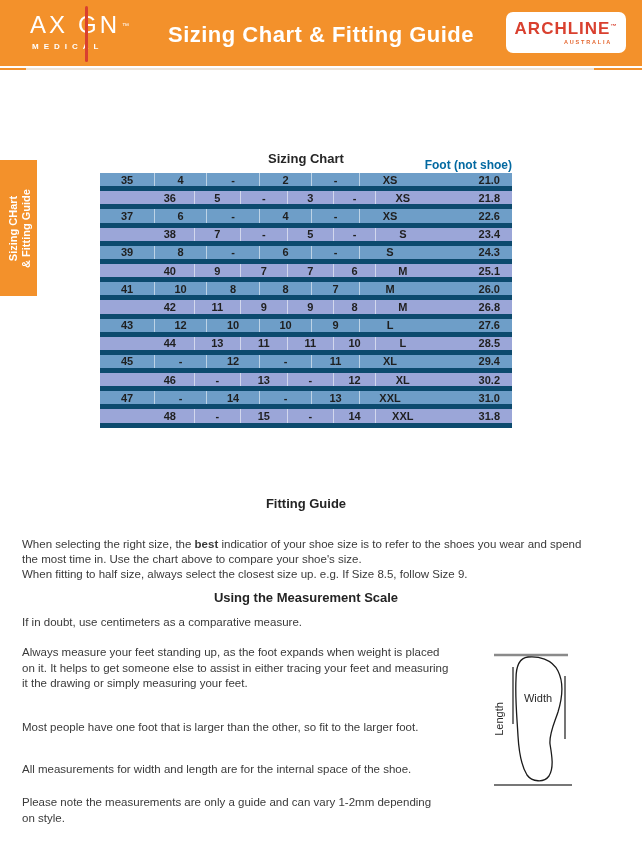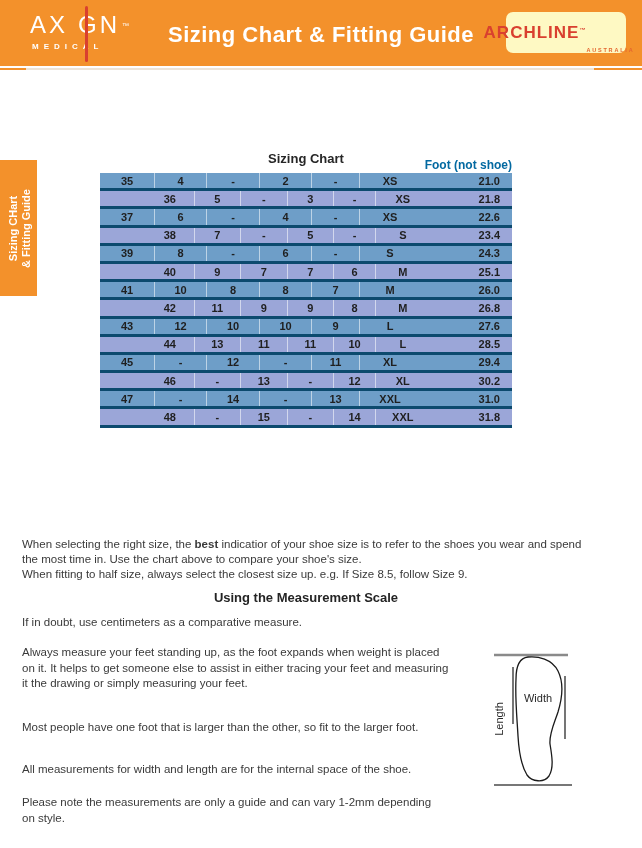--- a/index.html
+++ b/index.html
@@ -30,22 +30,22 @@
   .brush-stroke {
     position:absolute; left:85px; top:6px; width:3px; height:56px;
     background:var(--accent-red, #D9402F); border-radius:2px;
   }
   .header-title {
     position:absolute; left:0; right:0; top:22px; text-align:center;
     color:#ffffff; font-size:22px; font-weight:700; letter-spacing:0.5px;
   }
   .archline-pill {
     position:absolute; right:16px; top:12px; width:120px; height:41px;
-    background:#fef9c3; border-radius:7px;
-    display:flex; flex-direction:row; align-items:center; justify-content:center;
+    background:#ffffff; border-radius:7px;
+    display:flex; flex-direction:column; align-items:center; justify-content:center;
   }
   .archline-word {
     color:var(--accent-red, #E0332A); font-size:17px; font-weight:700; letter-spacing:1px;
     line-height:17px; display:flex; align-items:flex-start;
   }
   .archline-tm { font-size:6px; margin-top:-2px; }
   .archline-sub {
     color:#E4662F; font-size:5.5px; font-weight:700; letter-spacing:1.8px;
     align-self:flex-end; margin-right:14px; margin-top:2px;
   }
@@ -77,21 +77,21 @@
   .sizing-table { position:absolute; left:100px; top:173px; width:412px; }
   .thead {
     display:flex; background:var(--table-head, #2D4A99); color:#fff;
     font-weight:700; font-size:11px; height:40px; align-items:center;
   }
   .hcell { text-align:center; line-height:13px; white-space:pre-line; box-sizing:border-box; }
   .tbody { display:block; }
   .trow {
     display:flex; height:18.2px; align-items:center;
     font-size:11px; font-weight:700; color:#1f1f1f;
-    border-bottom:3px solid #0c4a6e; box-sizing:border-box;
+    border-bottom:5px solid #0c4a6e; box-sizing:border-box;
   }
   .trow.dark { background:var(--row-dark, #6E9EC8); }
   .trow.light { background:var(--row-light, #9BA6D8);padding-left:46px; }
   .tcell { text-align:center; box-sizing:border-box; height:100%; display:flex; align-items:center; justify-content:center; }
   .c0{width:55px}.c1{width:52px}.c2{width:53px}.c3{width:52px}.c4{width:48px}.c5{width:60px}.c6{width:92px}
   .trow .c0,.trow .c1,.trow .c2,.trow .c3,.trow .c4 { border-right:1px solid rgba(255,255,255,.55); }
   .tcell.c6, .hcell.c6 { justify-content:flex-end; text-align:right; padding-right:12px; }
   .hcell.c6 { padding-right:10px; }
 
   
@@ -282,20 +282,21 @@
           <div class="tcell c1">-</div>
           <div class="tcell c2">15</div>
           <div class="tcell c3">-</div>
           <div class="tcell c4">14</div>
           <div class="tcell c5">XXL</div>
           <div class="tcell c6">31.8</div>
         </div>
       </div>
   </div>
 
+  <div class="h-center" id="fitting-heading">Fitting Guide</div>
   <div class="body-text" id="fg-p1">
     <span>When selecting the right size, the </span><b>best</b><span> indicatior of your shoe size is to refer to the shoes you wear and spend
 the most time in. Use the chart above to compare your shoe's size.</span>
   </div>
   <div class="body-text" id="fg-p2">When fitting to half size, always select the closest size up. e.g. If Size 8.5, follow Size 9.</div>
 
   <div class="h-center" id="measure-heading">Using the Measurement Scale</div>
   <div class="body-text" id="ms-p2">Always measure your feet standing up, as the foot expands when weight is placed
 on it. It helps to get someone else to assist in either tracing your feet and measuring
 it the drawing or simply measuring your feet.</div>

